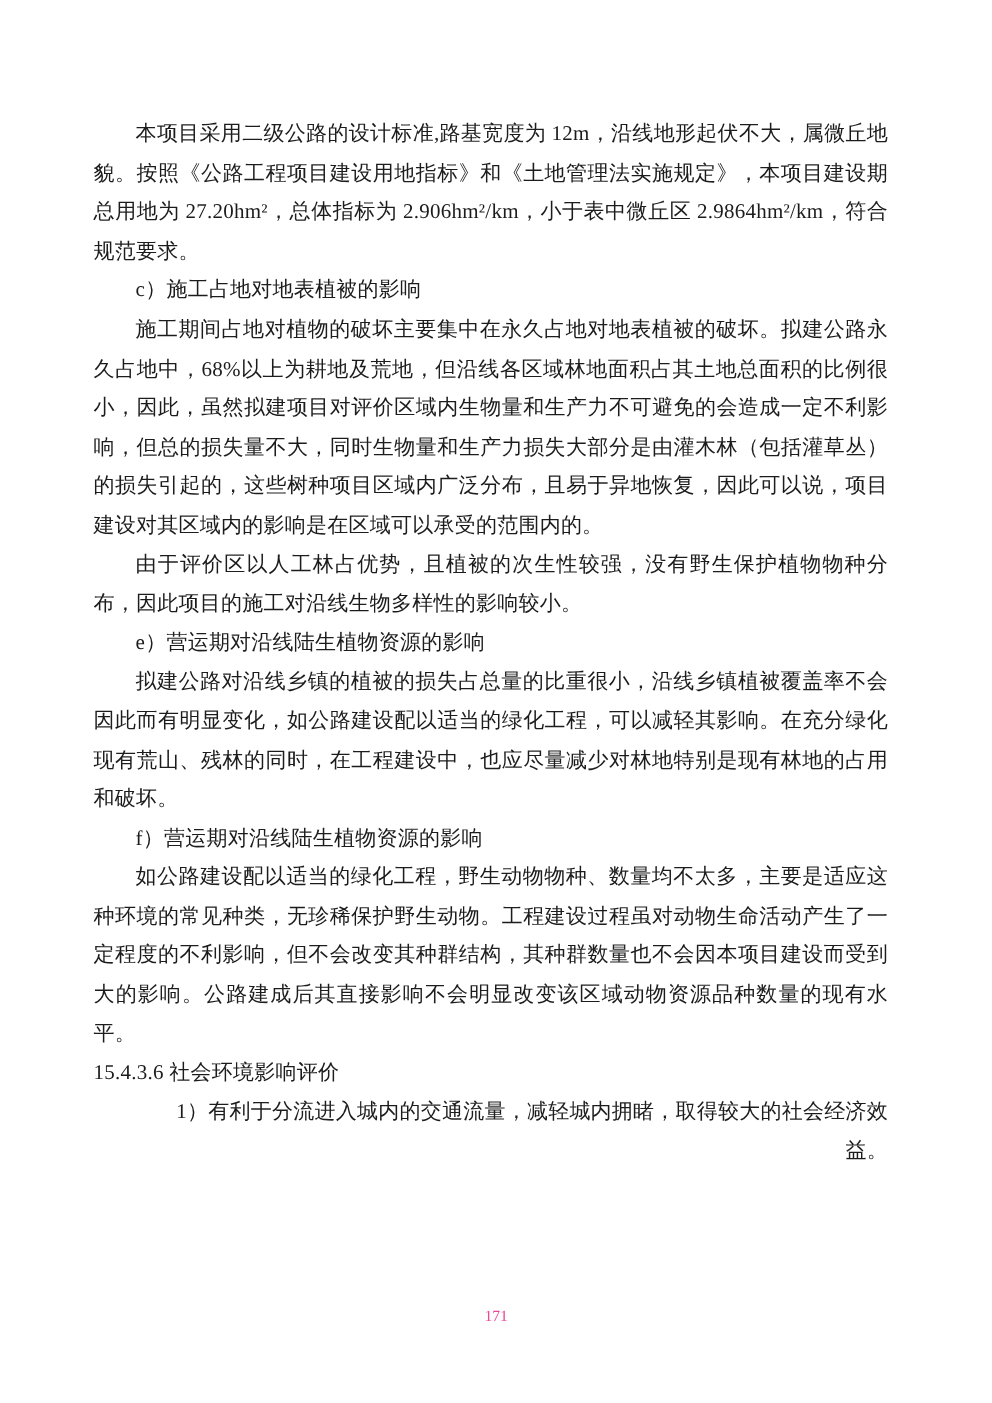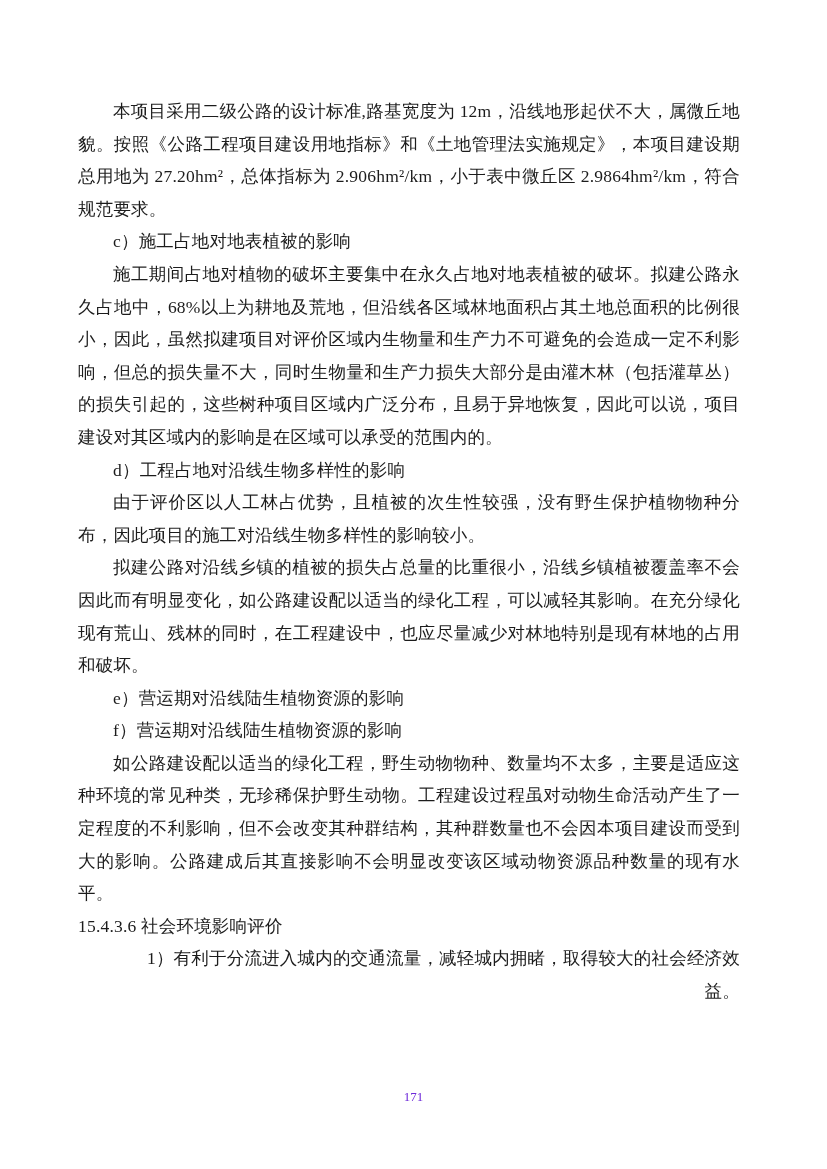--- a/index.html
+++ b/index.html
@@ -34,35 +34,34 @@
   
   .li { text-indent: 2em; text-align: right; }
   .footer {
     position: absolute;
     top: 1089px;
     left: 0;
     width: 827px;
     text-align: center;
     font-size: 13px;
     line-height: 16px;
-    color: #6d28d9;
+    color: #ec4899;
     font-family: "Liberation Serif", "DejaVu Serif", serif;
   }
 </style>
 </head>
 <body>
 
 <div class="page">
 
   <div class="blk p">本项目采用二级公路的设计标准,路基宽度为 12m，沿线地形起伏不大，属微丘地貌。按照《公路工程项目建设用地指标》和《土地管理法实施规定》，本项目建设期总用地为 27.20hm²，总体指标为 2.906hm²/km，小于表中微丘区 2.9864hm²/km，符合规范要求。</div>
   <div class="blk hd">c）施工占地对地表植被的影响</div>
   <div class="blk p">施工期间占地对植物的破坏主要集中在永久占地对地表植被的破坏。拟建公路永久占地中，68%以上为耕地及荒地，但沿线各区域林地面积占其土地总面积的比例很小，因此，虽然拟建项目对评价区域内生物量和生产力不可避免的会造成一定不利影响，但总的损失量不大，同时生物量和生产力损失大部分是由灌木林（包括灌草丛）的损失引起的，这些树种项目区域内广泛分布，且易于异地恢复，因此可以说，项目建设对其区域内的影响是在区域可以承受的范围内的。</div>
-  <div class="blk hd">d）工程占地对沿线生物多样性的影响</div>
   <div class="blk p">由于评价区以人工林占优势，且植被的次生性较强，没有野生保护植物物种分布，因此项目的施工对沿线生物多样性的影响较小。</div>
+  <div class="blk hd">e）营运期对沿线陆生植物资源的影响</div>
   <div class="blk p">拟建公路对沿线乡镇的植被的损失占总量的比重很小，沿线乡镇植被覆盖率不会因此而有明显变化，如公路建设配以适当的绿化工程，可以减轻其影响。在充分绿化现有荒山、残林的同时，在工程建设中，也应尽量减少对林地特别是现有林地的占用和破坏。</div>
-  <div class="blk hd">e）营运期对沿线陆生植物资源的影响</div>
   <div class="blk hd">f）营运期对沿线陆生植物资源的影响</div>
   <div class="blk p">如公路建设配以适当的绿化工程，野生动物物种、数量均不太多，主要是适应这种环境的常见种类，无珍稀保护野生动物。工程建设过程虽对动物生命活动产生了一定程度的不利影响，但不会改变其种群结构，其种群数量也不会因本项目建设而受到大的影响。公路建成后其直接影响不会明显改变该区域动物资源品种数量的现有水平。</div>
   <div class="blk sec">15.4.3.6 社会环境影响评价</div>
   <div class="blk li">1）有利于分流进入城内的交通流量，减轻城内拥睹，取得较大的社会经济效益。</div>
 
   <div class="footer">171</div>
 </div>
 
 </body></html>

